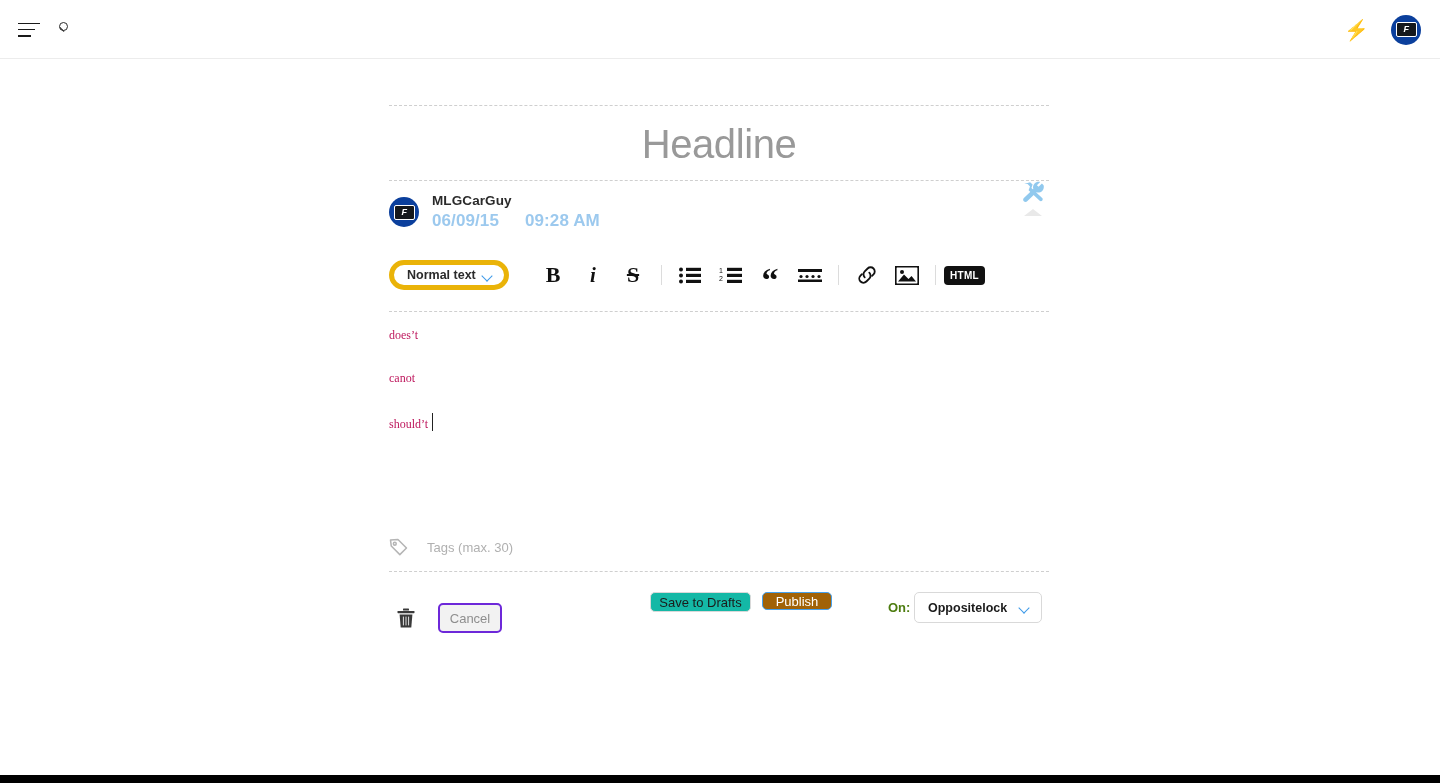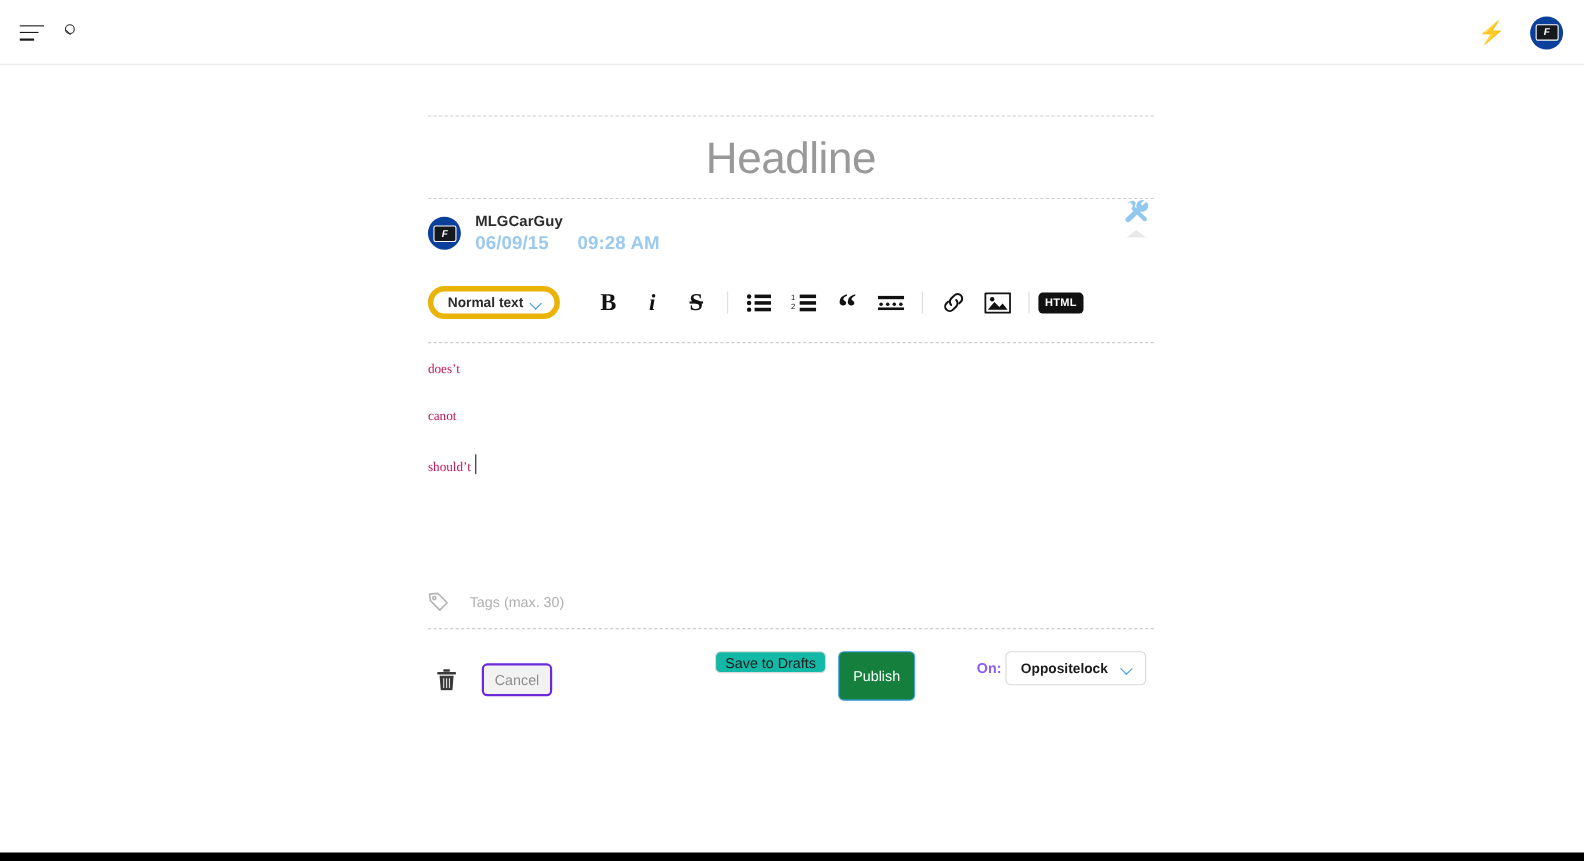--- a/index.html
+++ b/index.html
@@ -375,37 +375,37 @@
     border: 1px solid #d9d9d9;
     color: #1b1b1b;
     position: absolute;
     left: 261px;
     top: 20px;
     height: 20px;
     width: 101px;
     padding: 0;
   }
   .btn-publish {
-    background: #15803d;
+    background: #a16207;
     border: 1px solid #45a1ef;
     color: #ffffff;
     position: absolute;
     left: 373px;
     top: 20px;
-    height: 45px;
+    height: 18px;
     width: 70px;
     padding: 0;
   }
   .on-label {
     position: absolute;
     left: 499px;
     top: 28px;
     font-size: 13px;
     font-weight: bold;
-    color: #8b5cf6;
+    color: #4d7c0f;
   }
   .blog-select {
     position: absolute;
     left: 525px;
     top: 20px;
     width: 128px;
     height: 31px;
     border: 1px solid #d9d9d9;
     border-radius: 5px;
     background: #fff;

